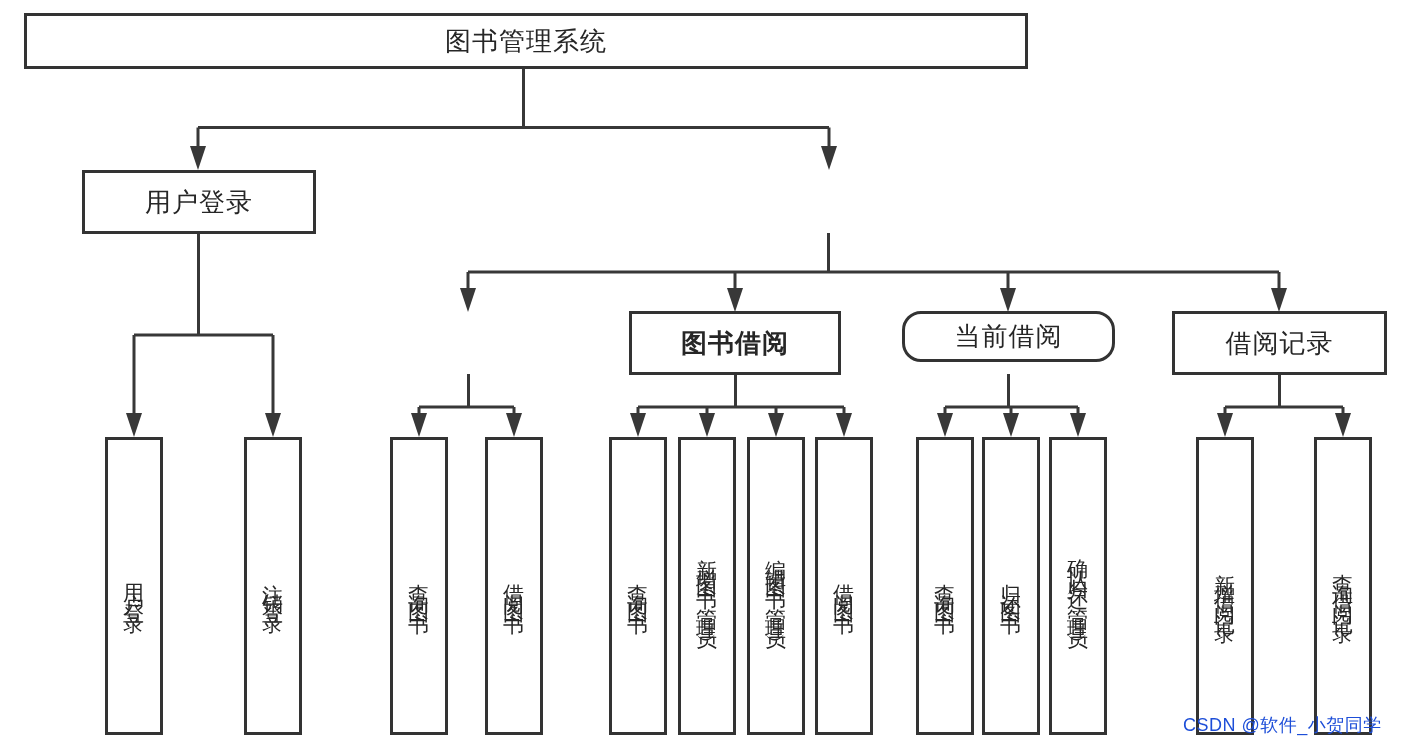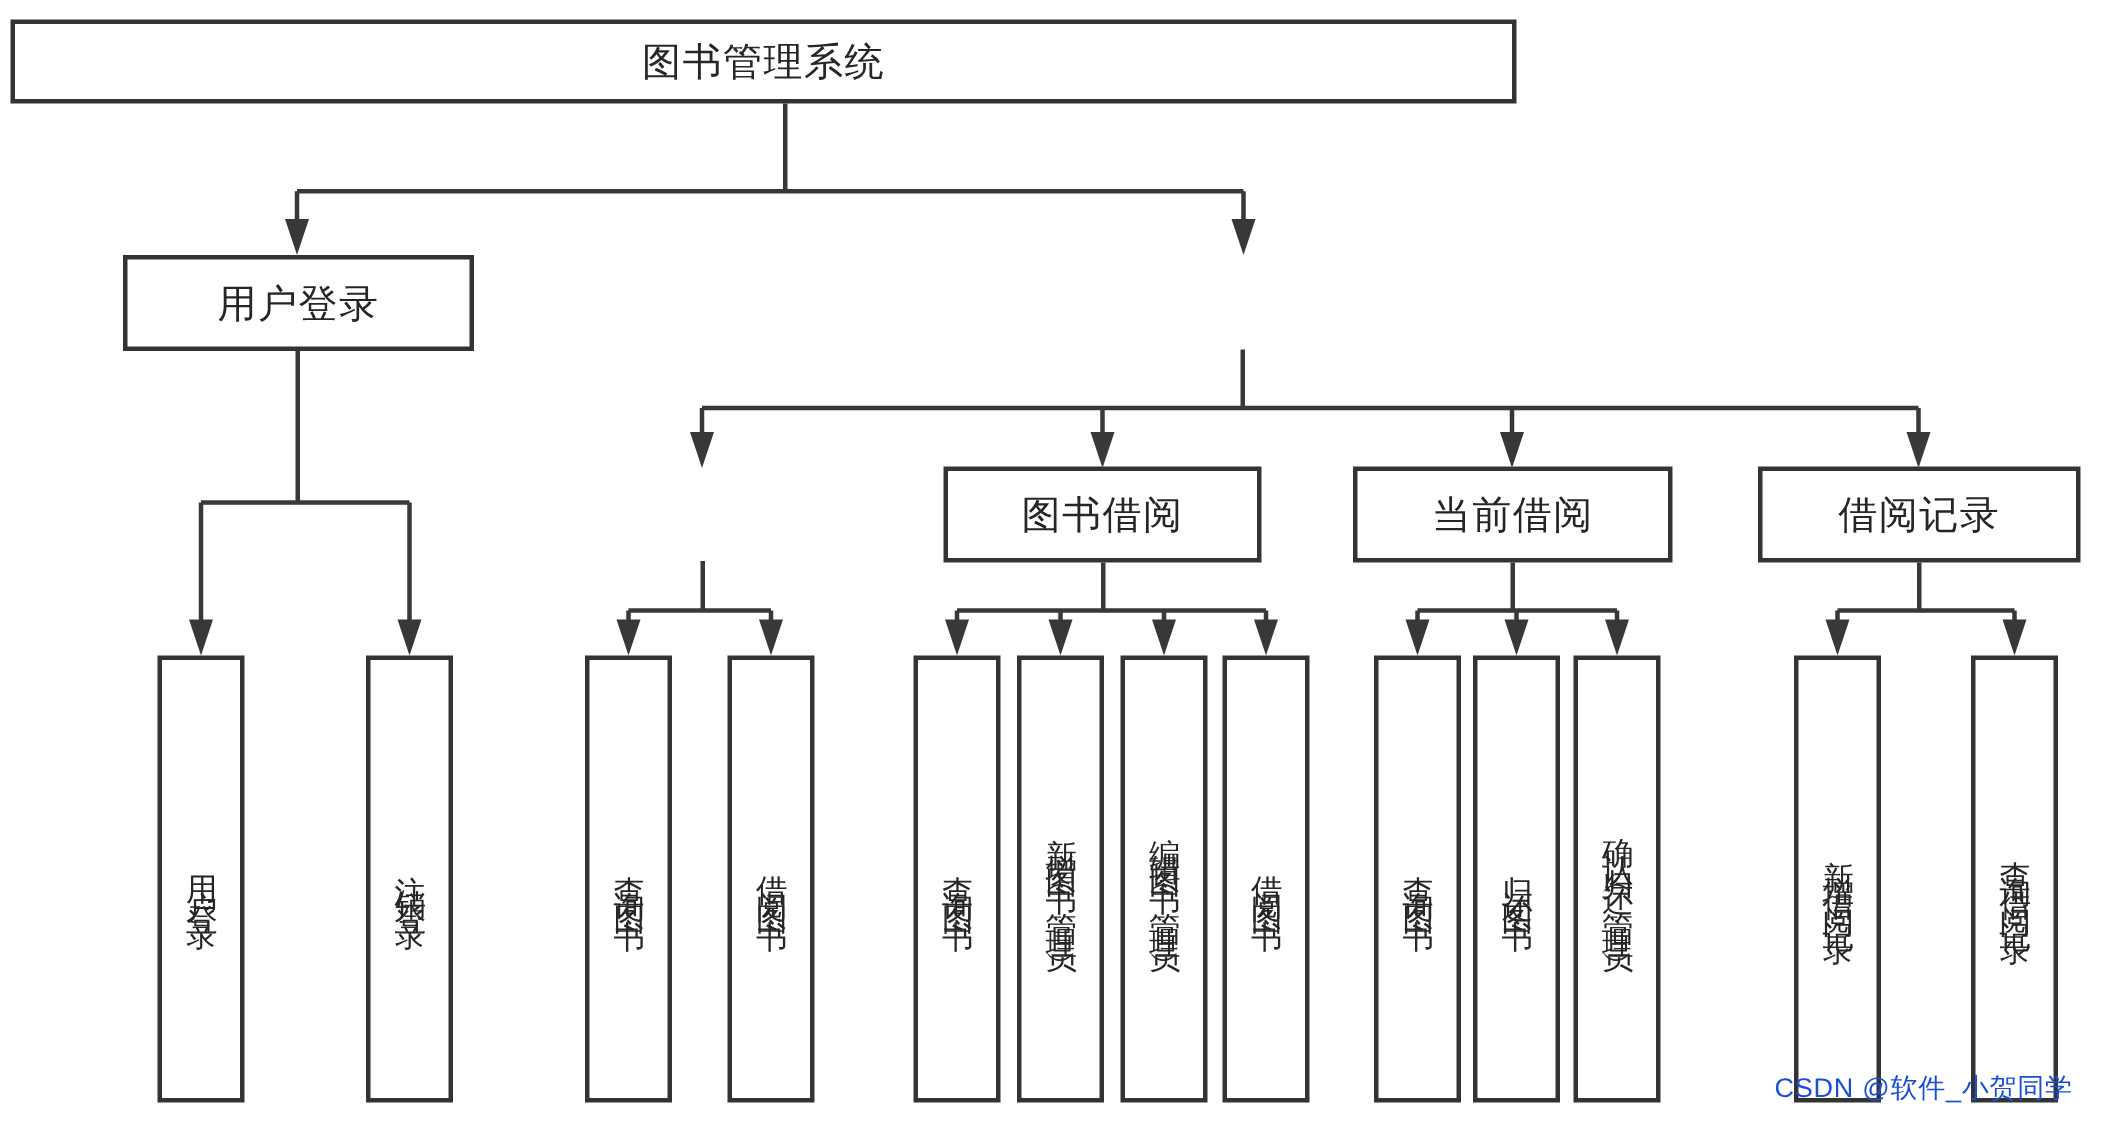--- a/index.html
+++ b/index.html
@@ -94,26 +94,26 @@
     <path d="M1008.5,374 V408.5 M945,407 H1078 M945,407 V417 M1011,407 V417 M1078,407 V417"></path>
     <polygon points="937,413 953,413 945,437"></polygon>
     <polygon points="1003,413 1019,413 1011,437"></polygon>
     <polygon points="1070,413 1086,413 1078,437"></polygon>
 
     <path d="M1279.5,374 V408.5 M1225,407 H1343 M1225,407 V417 M1343,407 V417"></path>
     <polygon points="1217,413 1233,413 1225,437"></polygon>
     <polygon points="1335,413 1351,413 1343,437"></polygon>
   </svg>
 
-  <div class="node" style="left:7px; top:13px; width:1004px; height:56px;">图书管理系统</div>
+  <div class="node" style="left:24px; top:13px; width:1004px; height:56px;">图书管理系统</div>
 
   <div class="node" style="left:82px; top:170px; width:234px; height:64px;">用户登录</div>
 
-  <div class="node" style="left:629px; top:311px; width:212px; height:64px;">图书借阅</div>
-  <div class="node" style="left:902px; top:311px; width:213px; height:64px;">当前借阅</div>
+  <div class="node" style="left:629px; top:311px; width:212px; height:64px;font-weight:bold;">图书借阅</div>
+  <div class="node" style="left:902px; top:311px; width:213px; height:51px;border-radius:19px;">当前借阅</div>
   <div class="node" style="left:1172px; top:311px; width:215px; height:64px;">借阅记录</div>
 
   <div class="leaf" style="left:105px; top:437px; width:58px; height:298px;">用户登录</div>
   <div class="leaf" style="left:244px; top:437px; width:58px; height:298px;">注销登录</div>
 
   <div class="leaf" style="left:390px; top:437px; width:58px; height:298px;">查询图书</div>
   <div class="leaf" style="left:485px; top:437px; width:58px; height:298px;">借阅图书</div>
 
   <div class="leaf" style="left:609px; top:437px; width:58px; height:298px;">查询图书</div>
   <div class="leaf" style="left:678px; top:437px; width:58px; height:298px;">新增图书（管理员）</div>

